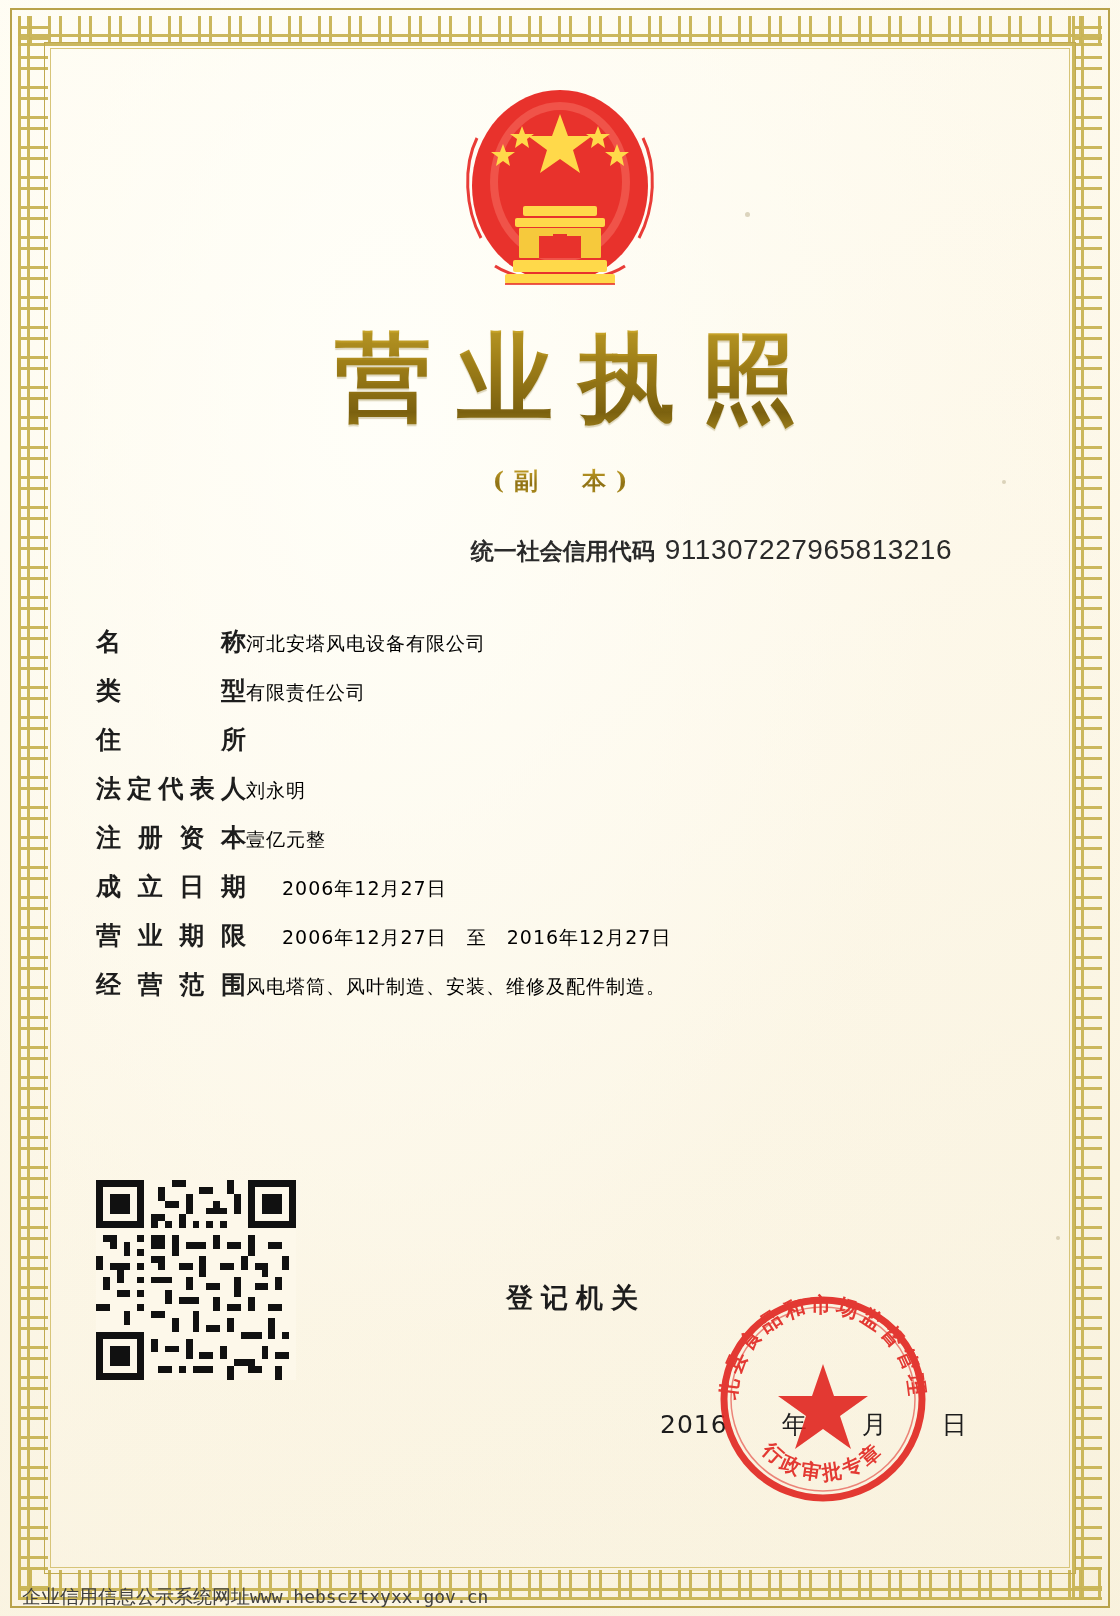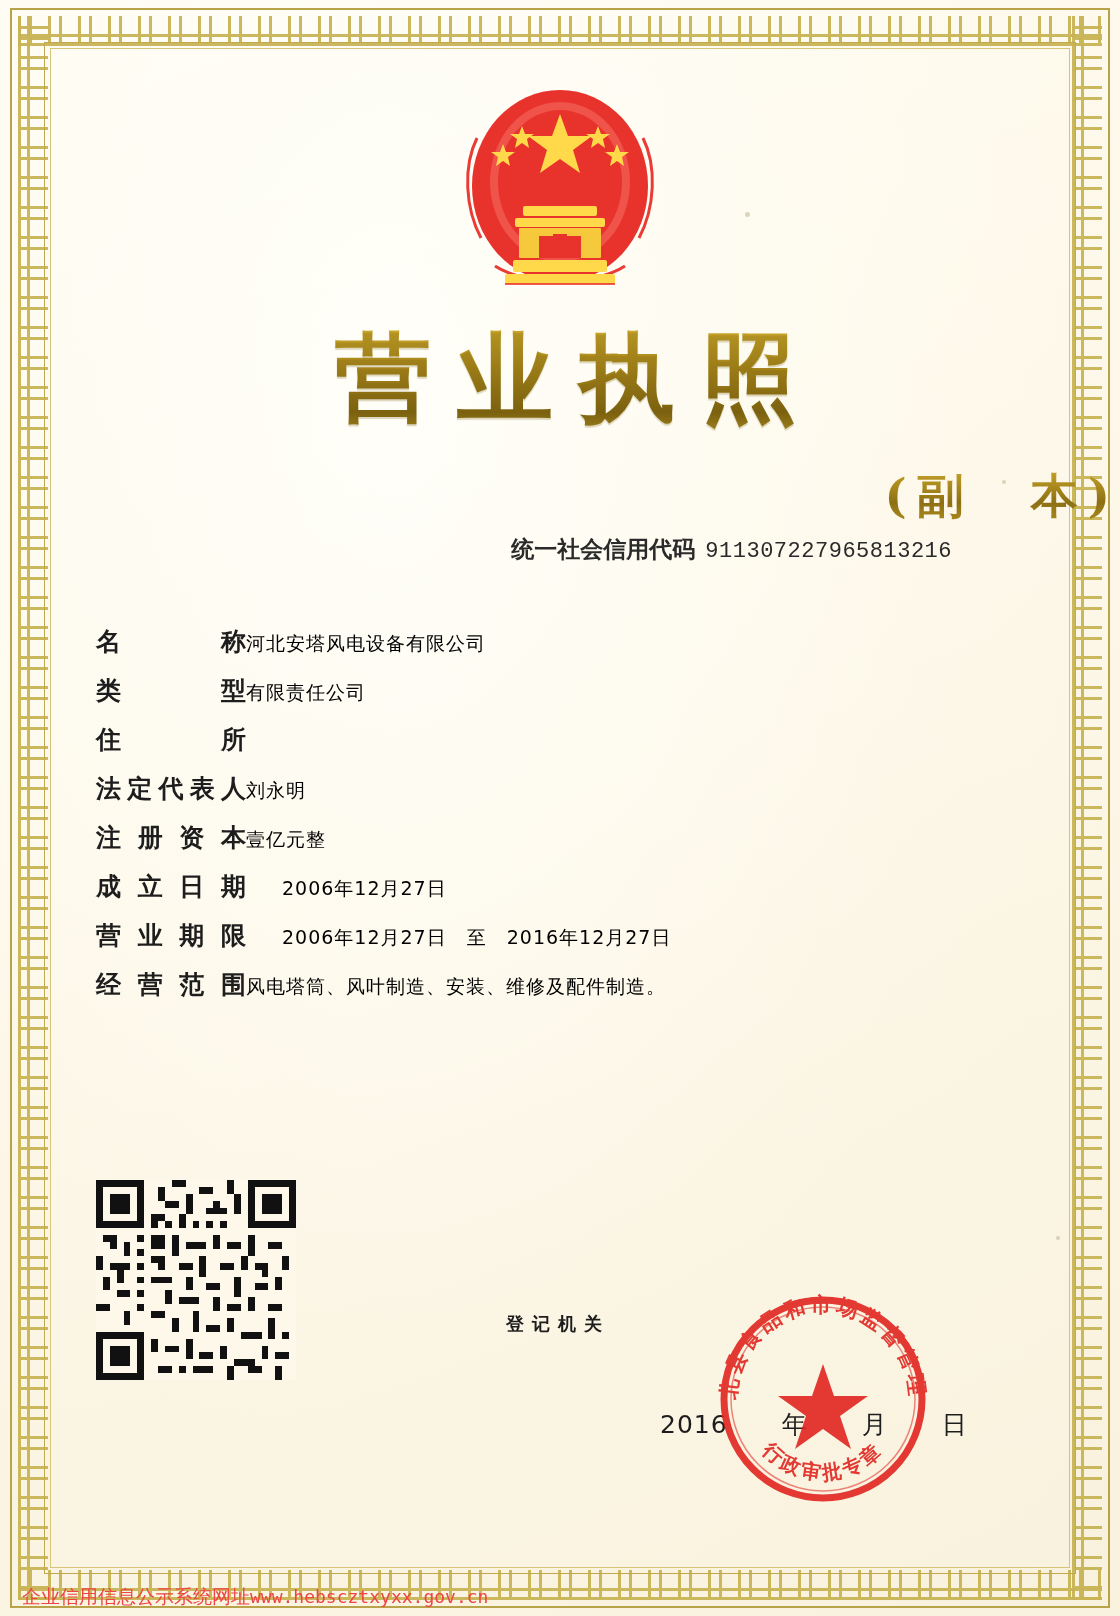--- a/index.html
+++ b/index.html
@@ -128,47 +128,47 @@
     background-clip: text;
     -webkit-text-fill-color: transparent;
     text-shadow: 0 2px 1px rgba(120,95,10,0.25);
     padding-left: 12px;
   }
   .sub-title {
     position: absolute;
     left: 0;
     right: 0;
     top: 465px;
-    text-align: right;
+    text-align: center;
     font-family: "DejaVu Serif", "Liberation Serif", serif;
     font-weight: 700;
-    font-size: 47px;
+    font-size: 24px;
     letter-spacing: 10px;
     text-indent: 10px;
     color: #8b7016;
     background: linear-gradient(180deg, #cfa92c 0%, #8d7014 60%, #b5931f 100%);
     -webkit-background-clip: text;
     background-clip: text;
     -webkit-text-fill-color: transparent;
   }
 
   .credit-code {
     position: absolute;
     right: 168px;
     top: 534px;
     font-size: 23px;
     color: #2a2a2a;
     white-space: nowrap;
     font-family: "DejaVu Sans", "Liberation Sans", sans-serif;
     font-weight: 600;
   }
   .credit-code .code-num {
-    font-family: Liberation Mono, monospace;
+    font-family: Liberation Sans, sans-serif;
     font-weight: 400;
-    font-size: 22px;
+    font-size: 28px;
     letter-spacing: 0.5px;
     margin-left: 10px;
   }
 
   
   .fields {
     position: absolute;
     left: 96px;
     top: 625px;
     width: 880px;
@@ -206,22 +206,22 @@
     left: 96px;
     top: 1180px;
     width: 200px;
     height: 200px;
   }
 
   
   .registry-label {
     position: absolute;
     left: 506px;
-    top: 1312px;
-    font-size: 18px;
+    top: 1280px;
+    font-size: 27px;
     font-weight: 700;
     letter-spacing: 8px;
     color: #1d1d1d;
   }
   .issue-date {
     position: absolute;
     left: 660px;
     top: 1408px;
     font-size: 25px;
     color: #1d1d1d;
@@ -239,21 +239,21 @@
     height: 222px;
     opacity: 0.88;
   }
 
   
   .footer-left {
     position: absolute;
     left: 22px;
     bottom: 6px;
     font-size: 19px;
-    color: #ef4444;
+    color: #404040;
     white-space: nowrap;
   }
   .footer-left .url {
     font-family: "DejaVu Sans Mono", "Liberation Mono", monospace;
     font-size: 18px;
   }
   .footer-right {
     position: absolute;
     right: 26px;
     bottom: 6px;

